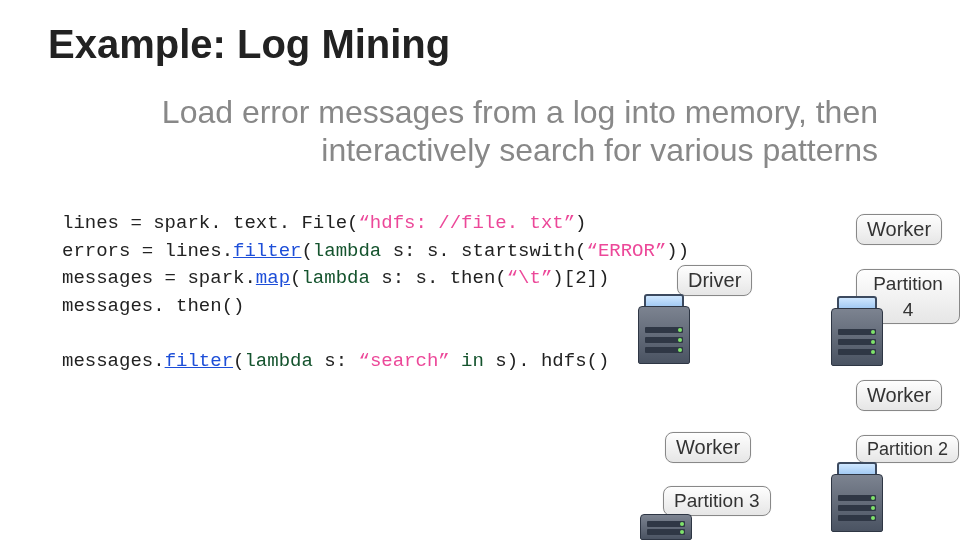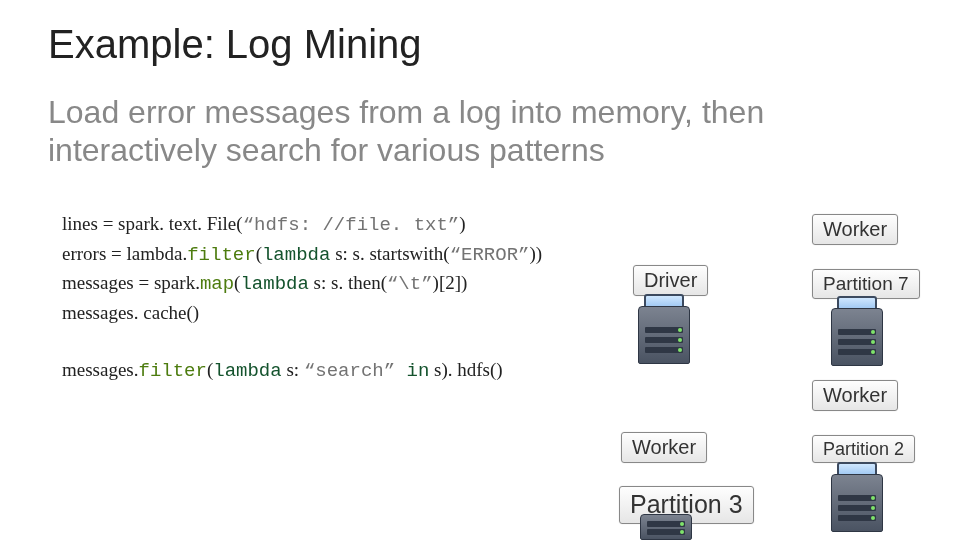--- a/index.html
+++ b/index.html
@@ -17,47 +17,47 @@
     width: 960px;
     height: 540px;
     box-sizing: border-box;
   }
   .title {
     position: absolute;
     left: 48px;
     top: 22px;
     font-size: 40px;
     color: #222;
-    font-weight: 400;
+    font-weight: 700;
     text-align: right;
   }
   .subtitle {
     position: absolute;
     left: 48px;
     top: 94px;
     width: 830px;
     font-size: 32px;
     line-height: 1.18;
     color: #888;
-    text-align: left;
+    text-align: right;
   }
   .code {
     position: absolute;
     left: 62px;
     top: 210px;
     font-family: "Lucida Console", "Courier New", monospace;
     font-size: 19px;
     line-height: 1.45;
     color: #333;
     white-space: pre;
   }
-  .code .call { color: #4d7c0f; }
-  .code .str  { color: #737373; text-align: right; }
+  .code .call { color: #1d4ed8; text-decoration: underline; }
+  .code .str  { color: #ec4899; text-align: right; }
   .code .kw   { color: #14532d; }
-  .code .txt  { color: #222; font-family: Liberation Serif, serif; }
+  .code .txt  { color: #222; }
 
   
   .server-icon {
     position: absolute;
     width: 52px;
     height: 70px;
   }
   .server-icon .rack {
     position: absolute;
     left: 0; bottom: 0;
@@ -88,61 +88,62 @@
     background: linear-gradient(#cfe7ff,#6fa8e6);
     border: 2px solid #3c4a5f;
     border-radius: 3px;
     box-sizing: border-box;
   }
 
   .box {
     position: absolute;
     background: linear-gradient(#fefefe,#e6e6e6);
     border: 1px solid #888;
-    border-radius: 3px;
+    border-radius: 8px;
     font-size: 20px;
     color: #333;
     text-align: center;
     padding: 1px 10px;
     line-height: 1.35;
     box-shadow: 0 0 0 0.5px rgba(0,0,0,0.05);
+    margin-left: 44px;
   }
 
   .driver-label   { left: 633px; top: 265px; }
   .worker1-label  { left: 812px; top: 214px; }
   .partition1     { left: 812px; top: 269px; font-size: 19px; }
   .worker2-label  { left: 812px; top: 380px; }
   .partition2     { left: 812px; top: 435px; font-size: 18px; }
   .worker3-label  { left: 621px; top: 432px; }
-  .partition3     { left: 619px; top: 486px; font-size: 25px; }
+  .partition3     { left: 619px; top: 486px; font-size: 19px; }
 
   .srv-driver { left: 638px; top: 294px; }
   .srv-w1     { left: 831px; top: 296px; }
   .srv-w2     { left: 831px; top: 462px; }
   .srv-w3     { left: 640px; top: 514px; height: 26px; } 
   .srv-w3 .rack { height: 26px; }
 </style>
 </head>
 <body>
 
 <div class="slide">
 
   <div class="title">Example: Log Mining</div>
   <div class="subtitle">Load error messages from a log into memory, then interactively search for various patterns</div>
 
   <div class="code"><span class="txt">lines = spark. text. File(</span><span class="str">“hdfs: //file. txt”</span><span class="txt">)</span>
-<span class="txt">errors = lambda.</span><span class="call">filter</span><span class="txt">(</span><span class="kw">lambda</span><span class="txt"> s: s. startswith(</span><span class="str">“ERROR”</span><span class="txt">))</span>
+<span class="txt">errors = lines.</span><span class="call">filter</span><span class="txt">(</span><span class="kw">lambda</span><span class="txt"> s: s. startswith(</span><span class="str">“ERROR”</span><span class="txt">))</span>
 <span class="txt">messages = spark.</span><span class="call">map</span><span class="txt">(</span><span class="kw">lambda</span><span class="txt"> s: s. then(</span><span class="str">“\t”</span><span class="txt">)[2])</span>
-<span class="txt">messages. cache()</span>
+<span class="txt">messages. then()</span>
 <span></span>
 <span class="txt">messages.</span><span class="call">filter</span><span class="txt">(</span><span class="kw">lambda</span><span class="txt"> s: </span><span class="str">“search”</span><span class="kw"> in</span><span class="txt"> s). hdfs()</span></div>
 
   <div class="box driver-label">Driver</div>
   <div class="box worker1-label">Worker</div>
-  <div class="box partition1">Partition 7</div>
+  <div class="box partition1">Partition 4</div>
   <div class="box worker2-label">Worker</div>
   <div class="box partition2">Partition 2</div>
   <div class="box worker3-label">Worker</div>
   <div class="box partition3">Partition 3</div>
 
   <div class="server-icon srv-driver">
     <div class="mon"></div>
     <div class="rack">
       <div class="slot" style="top:20px"></div>
         <div class="led" style="top:21px"></div>

